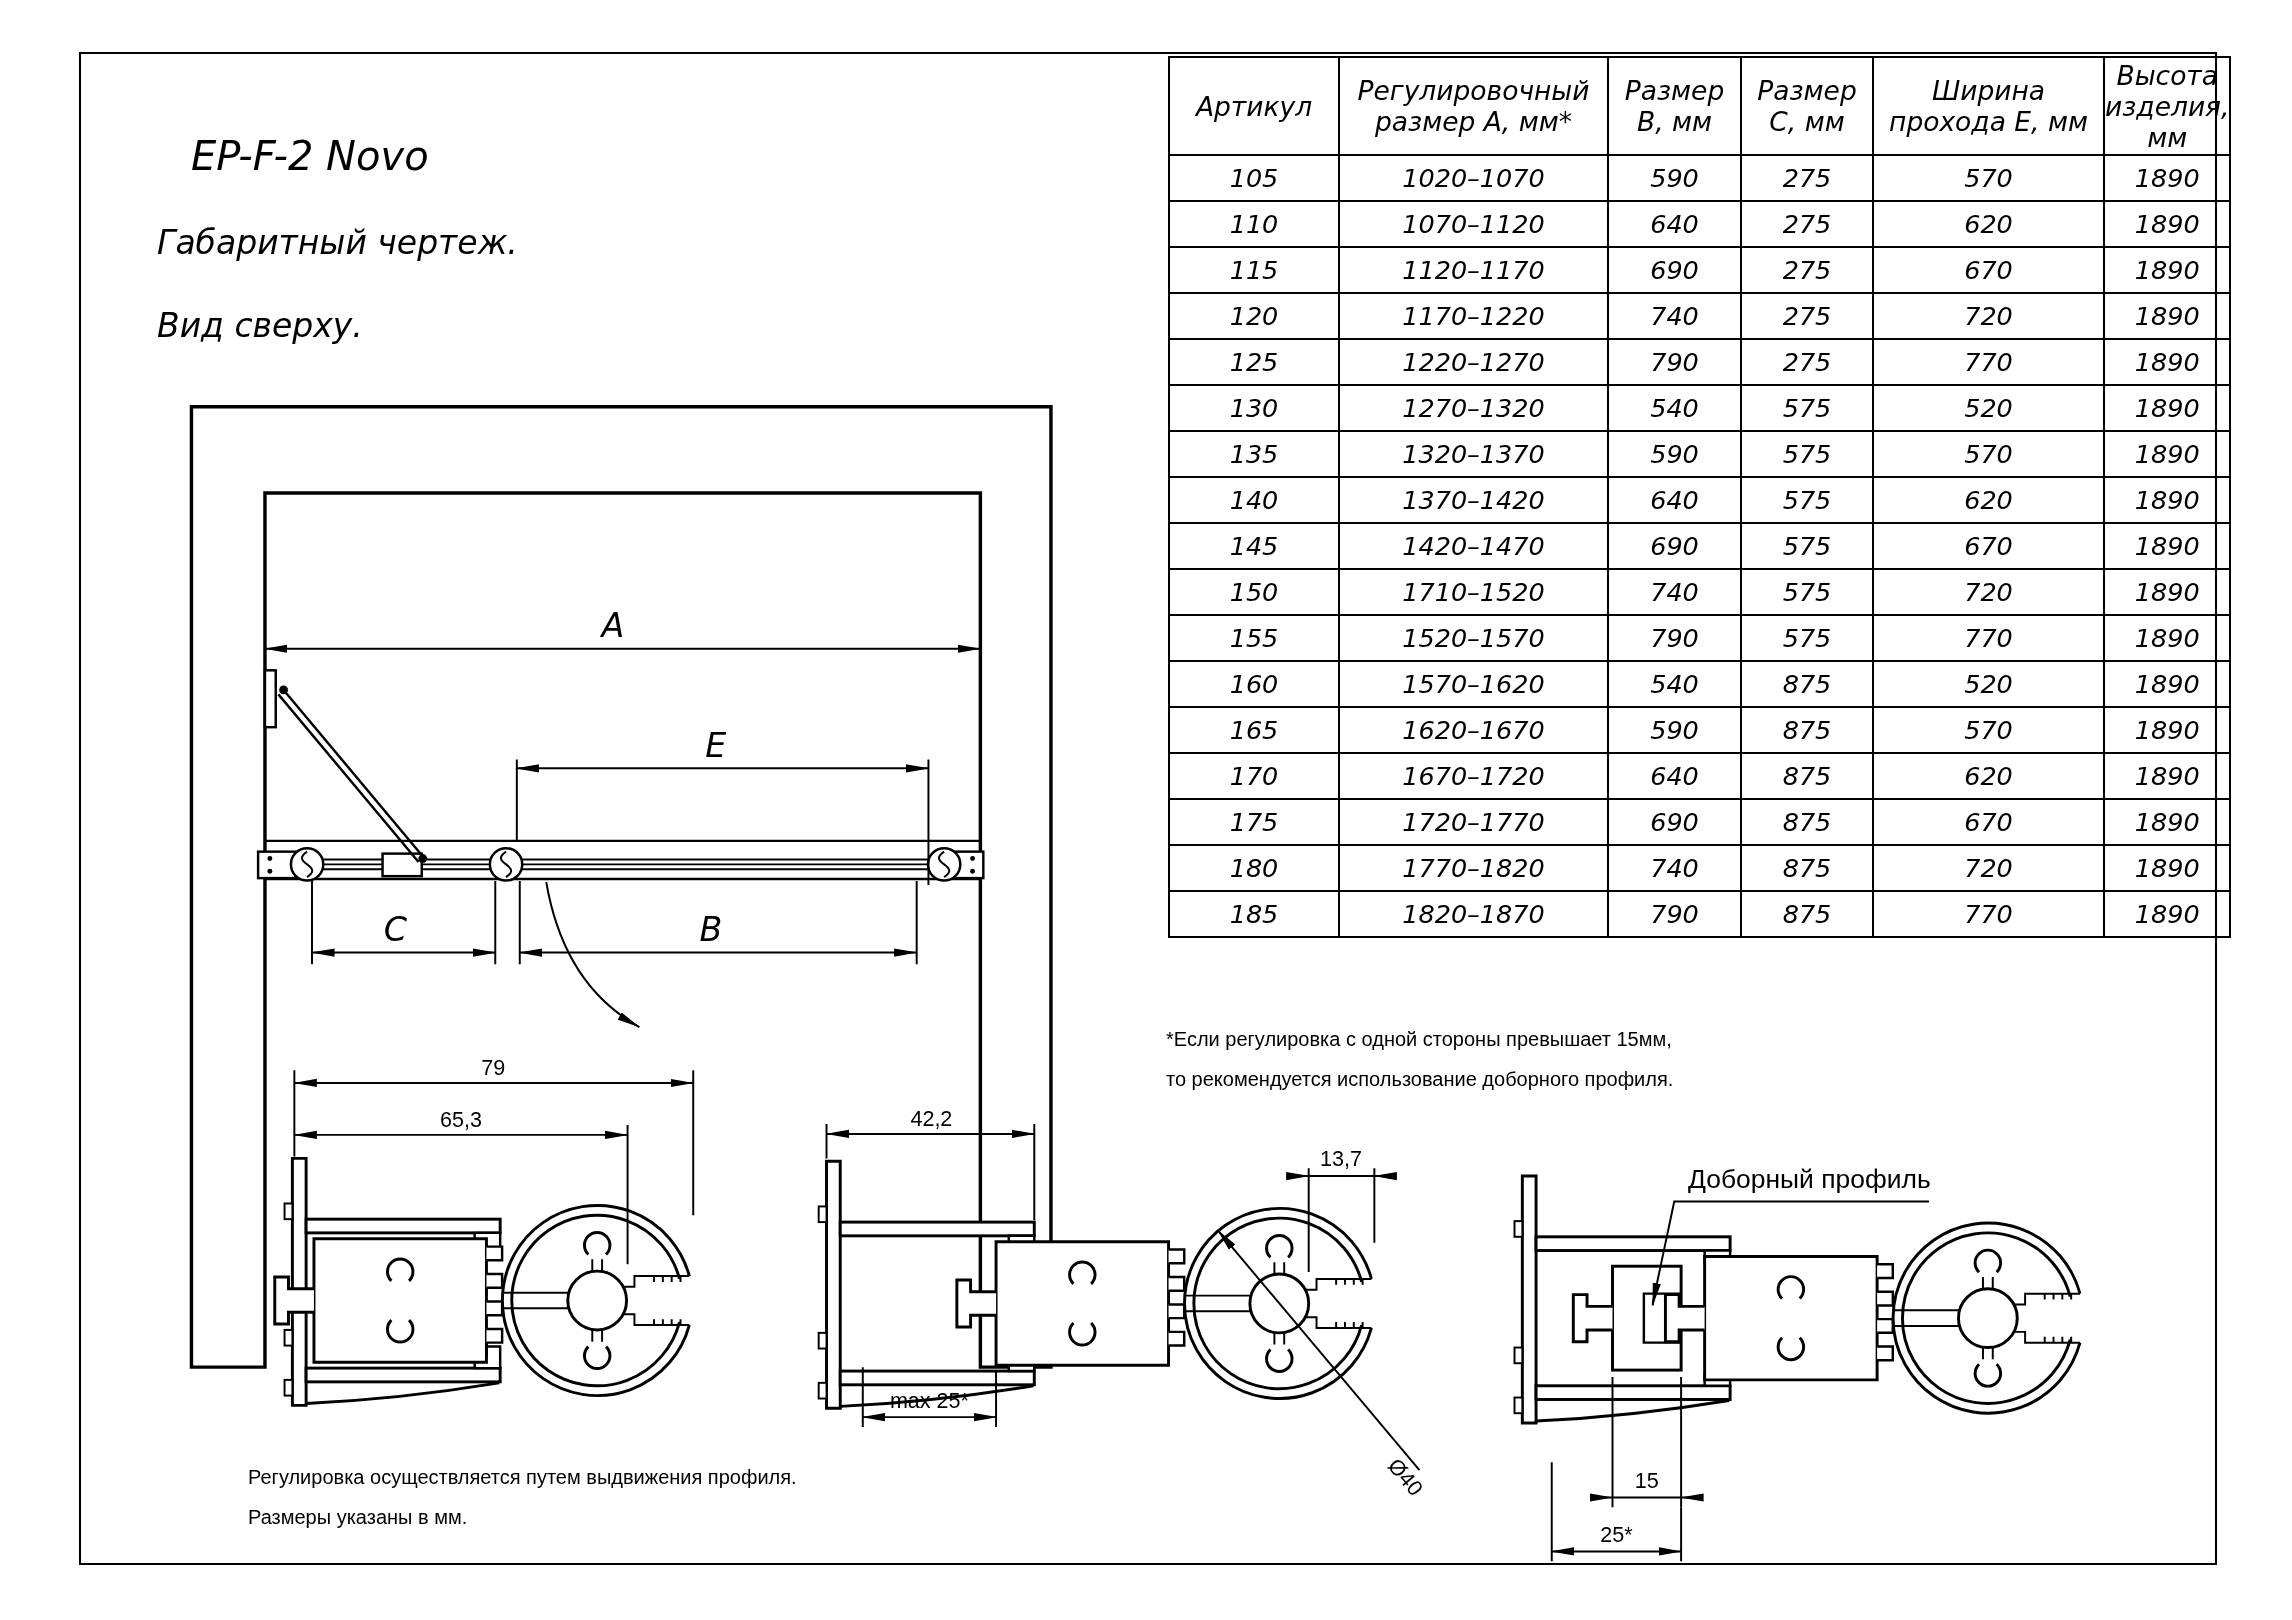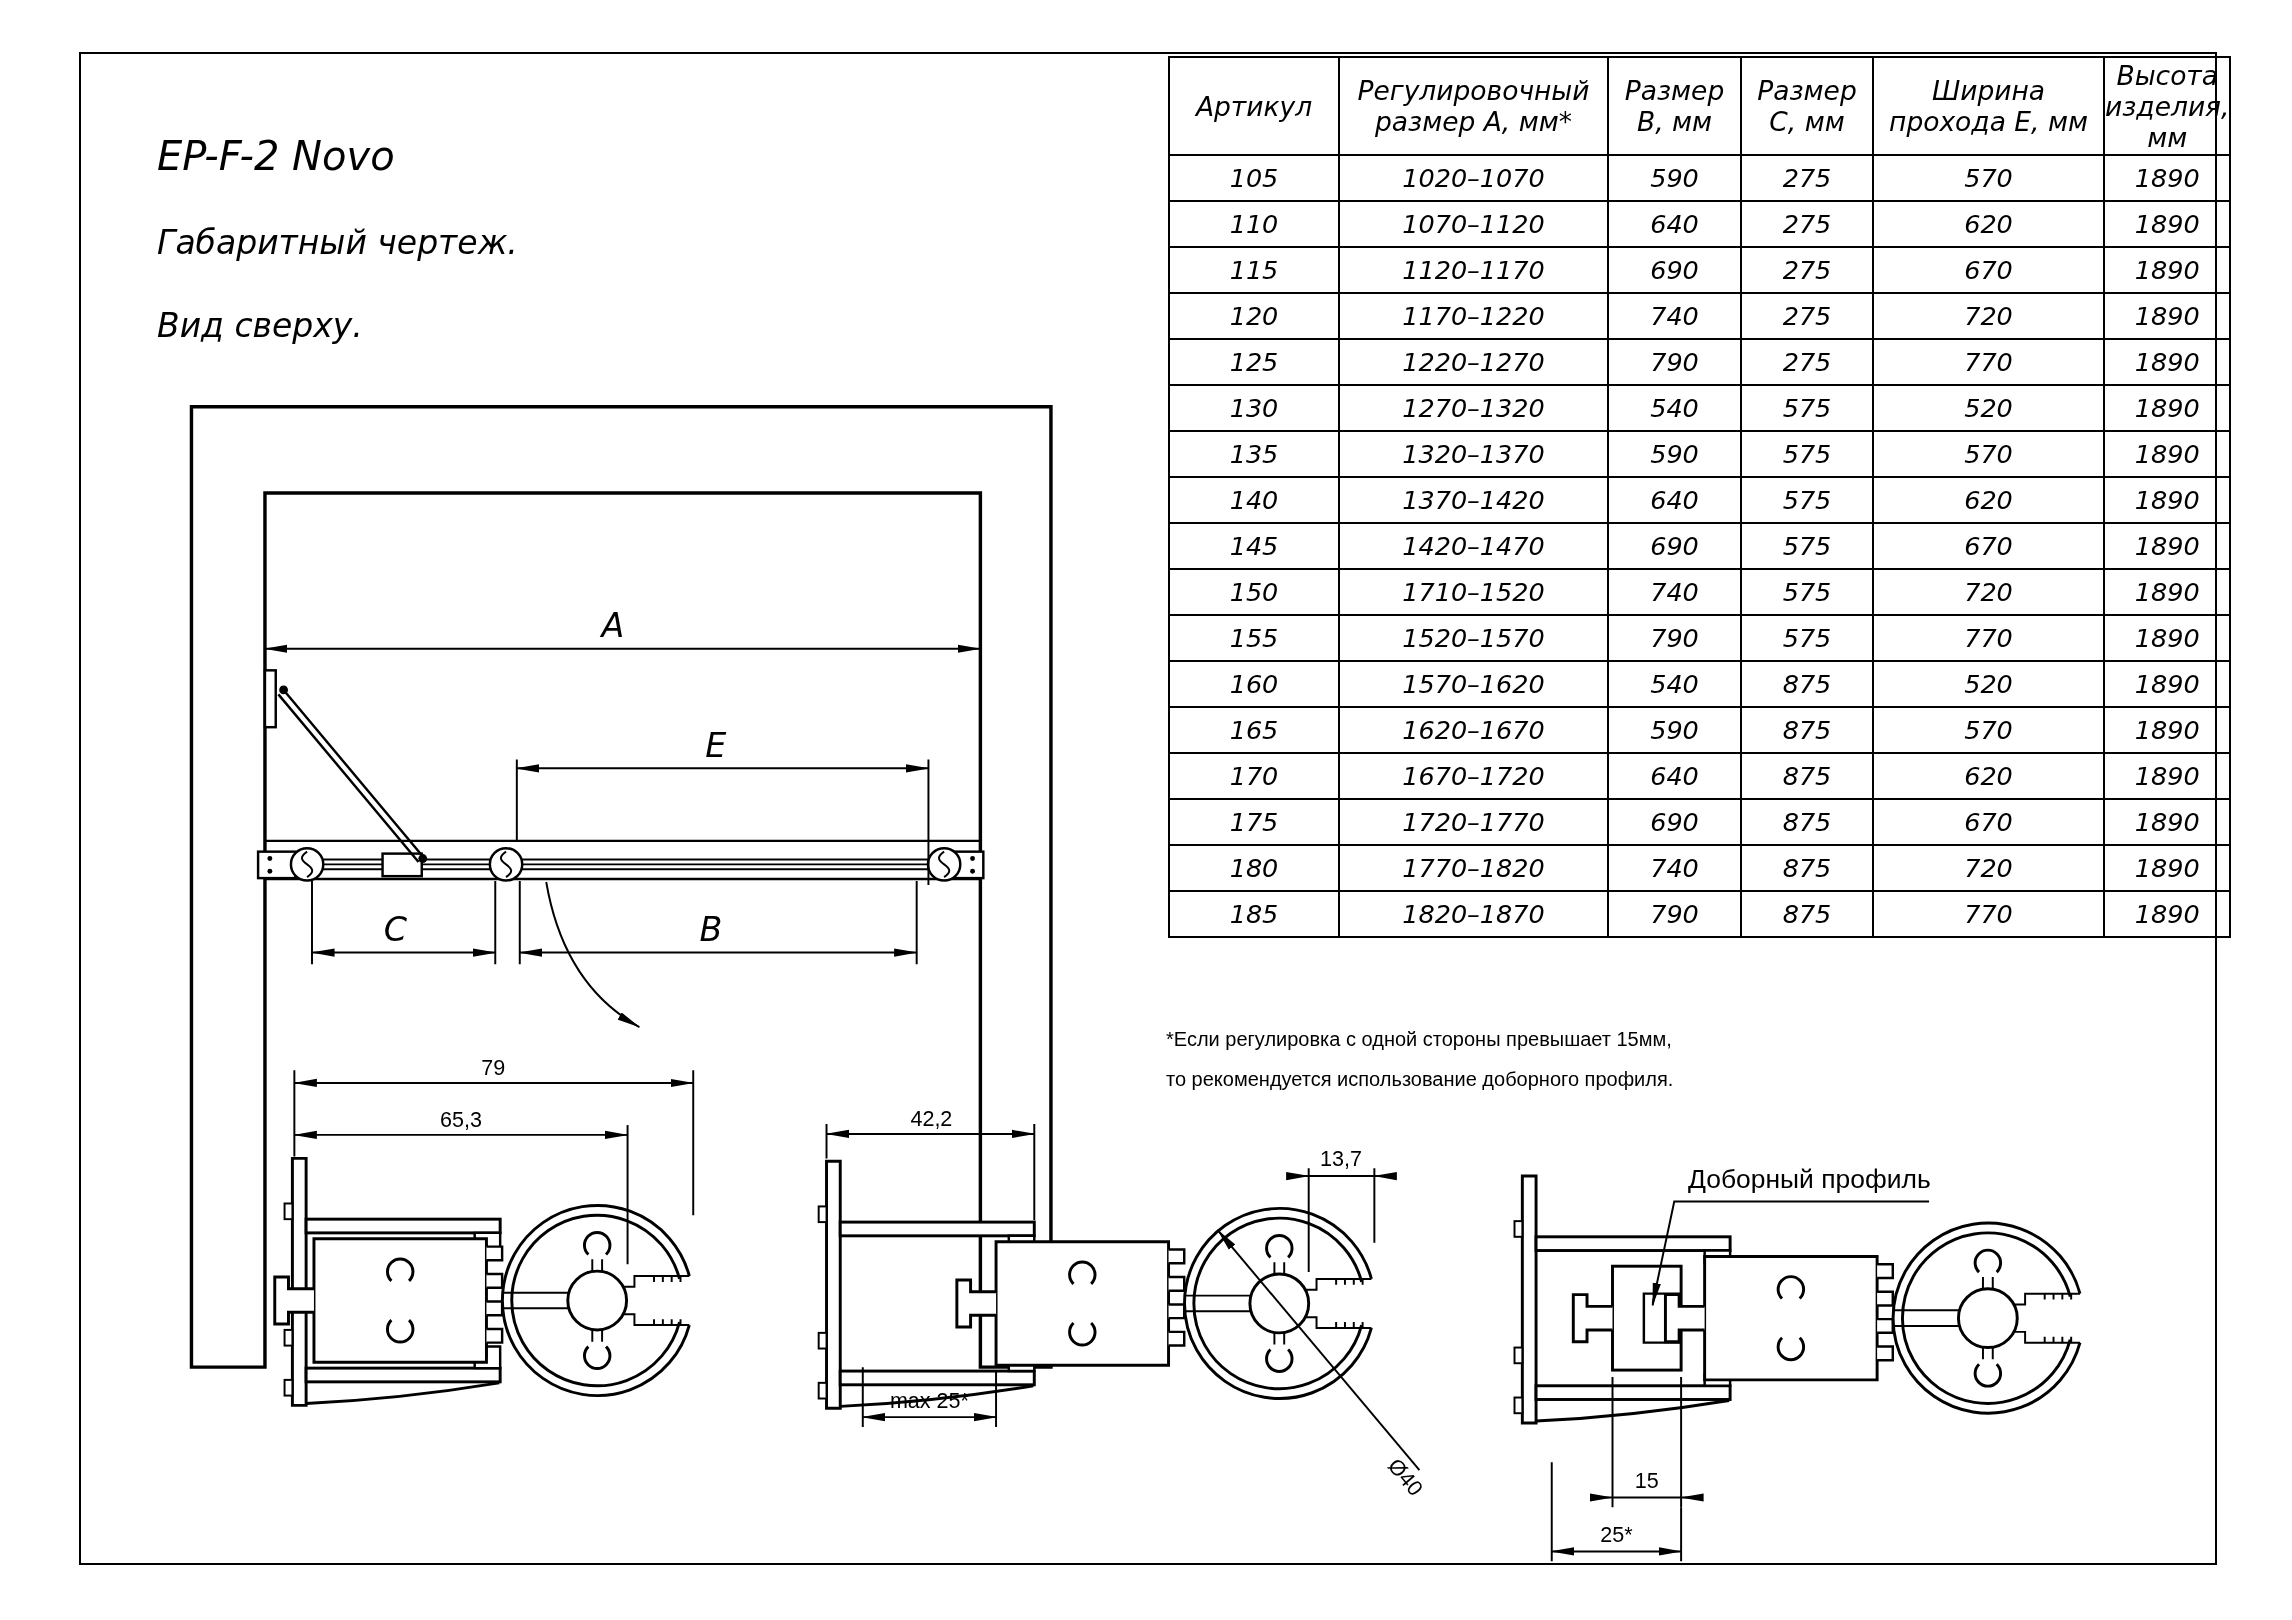--- a/index.html
+++ b/index.html
@@ -7,21 +7,21 @@
   body { width:2293px; height:1620px; position:relative; overflow:hidden;
          font-family:"Liberation Sans", sans-serif; color:#000; }
   #page { position:absolute; inset:0; background:#ffffff; }
 
   .frame { position:absolute; left:79px; top:52px; width:2138px; height:1513px;
            border:2.5px solid #000; }
 
   
   .title { position:absolute; left:157px; font-family:"DejaVu Sans",sans-serif;
            font-style:italic; color:#000; white-space:nowrap; }
-  .title-1 { top:133px; font-size:40px; }
+  .title-1 { top:133px; font-size:40px;margin-left:34px; }
   .title-2 { top:223px; font-size:33px;text-align:right; }
   .title-3 { top:306px; font-size:33px; }
 
   
   .spec-table { position:absolute; left:1168px; top:56px; border-collapse:collapse;
                 table-layout:fixed; font-family:"DejaVu Sans",sans-serif;
                 font-style:italic; }
   .spec-table th, .spec-table td {
       border-left:2px solid #000; border-right:2px solid #000;
       border-top:2.9px solid #000; border-bottom:2.9px solid #000;
@@ -234,20 +234,24 @@
           <td>1890</td>
         </tr>
       </tbody>
   </table>
 
   <div class="note footnote">
     <div>*Если регулировка с одной стороны превышает 15мм,</div>
     <div>то рекомендуется использование доборного профиля.</div>
   </div>
 
+  <div class="note bottom-note">
+    <div>Регулировка осуществляется путем выдвижения профиля.</div>
+    <div>Размеры указаны в мм.</div>
+  </div>
 
   <svg id="draw" viewBox="0 0 2339 1653">
     <defs>
       <pattern id="hatch" width="29" height="29" patternUnits="userSpaceOnUse" patternTransform="rotate(-45)">
         <rect width="29" height="29" fill="#ffffff"></rect>
         <line x1="0" y1="14" x2="29" y2="14" stroke="#000" stroke-width="3.4"></line>
       </pattern>
       <marker id="arw" viewBox="0 0 24 10" refX="23" refY="5" markerWidth="24" markerHeight="10" orient="auto-start-reverse" markerUnits="userSpaceOnUse">
         <path d="M24,5 L0,0.8 L0,9.2 Z" fill="#000"></path>
       </marker>

